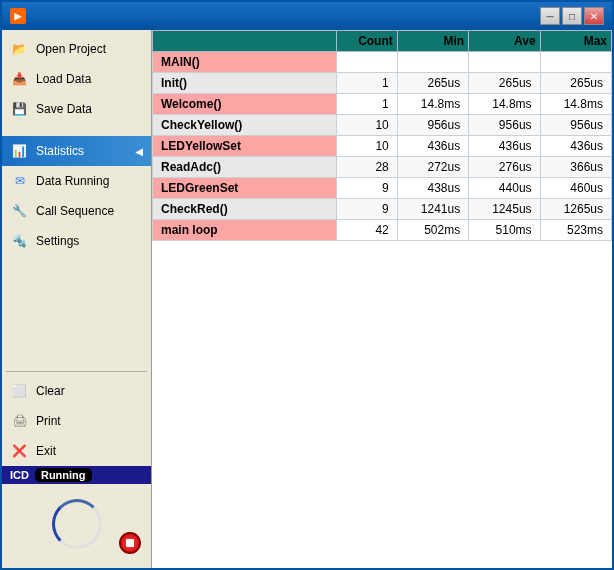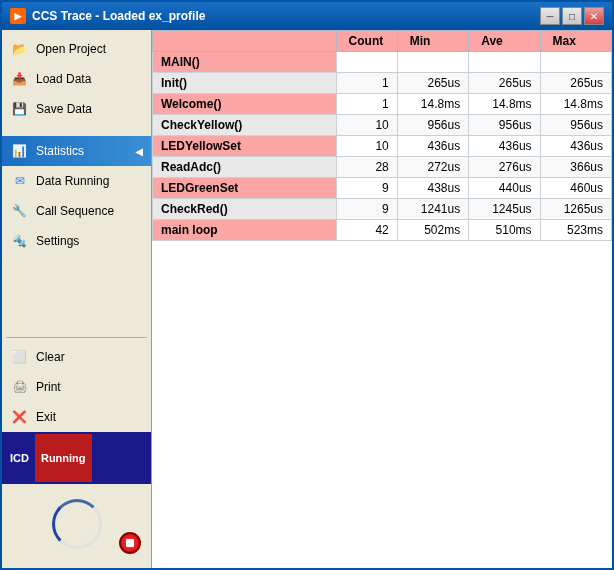--- a/index.html
+++ b/index.html
@@ -134,24 +134,24 @@
       align-items: center;
       background: #1a1a8c;
       color: white;
       padding: 2px 8px;
       font-size: 11px;
       font-weight: bold;
       gap: 6px;
     }
 
     .running-badge {
-      background: #b91c1c;
-      color: white;
-      padding: 18px 6px;
-      border-radius: 0;
+      background: #000000;
+      color: white;
+      padding: 1px 6px;
+      border-radius: 5px;
       font-size: 11px;
       font-weight: bold;
     }
 
     .spinner-area {
       display: flex;
       align-items: center;
       justify-content: center;
       padding: 12px;
       position: relative;
@@ -196,24 +196,24 @@
       overflow: auto;
     }
 
     .stats-table {
       width: 100%;
       border-collapse: collapse;
       font-size: 12px;
     }
 
     .stats-table th {
-      background: #fca5a5;
+      background: #0f766e;
       border: 1px solid #b0b8c8;
-      padding: 3px 12px;
-      text-align: left;
+      padding: 3px 4px;
+      text-align: right;
       font-weight: bold;
       color: #000;
     }
 
     .stats-table td {
       border: 1px solid #c8d0d8;
       padding: 3px 8px;
       color: #000;
     }
 
@@ -243,21 +243,20 @@
     }
   </style>
 </head>
 <body>
 
 <div class="window">
 
   <div class="title-bar">
     <div class="title-bar-left">
       <div class="title-icon">▶</div>
-      <span>CCS Trace - Loaded ex_profile</span>
     </div>
     <div class="title-buttons">
       <div class="title-btn">─</div>
       <div class="title-btn">□</div>
       <div class="title-btn close">✕</div>
     </div>
   </div>
 
   <div class="content">
 

